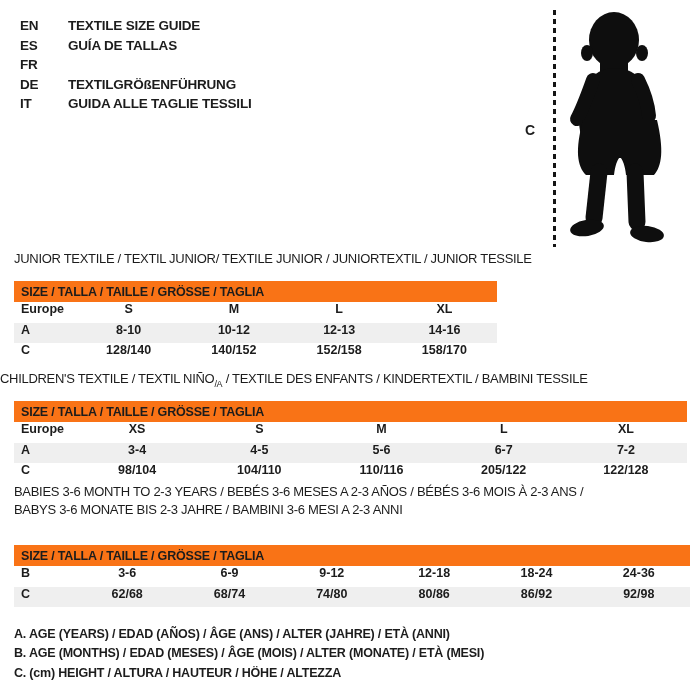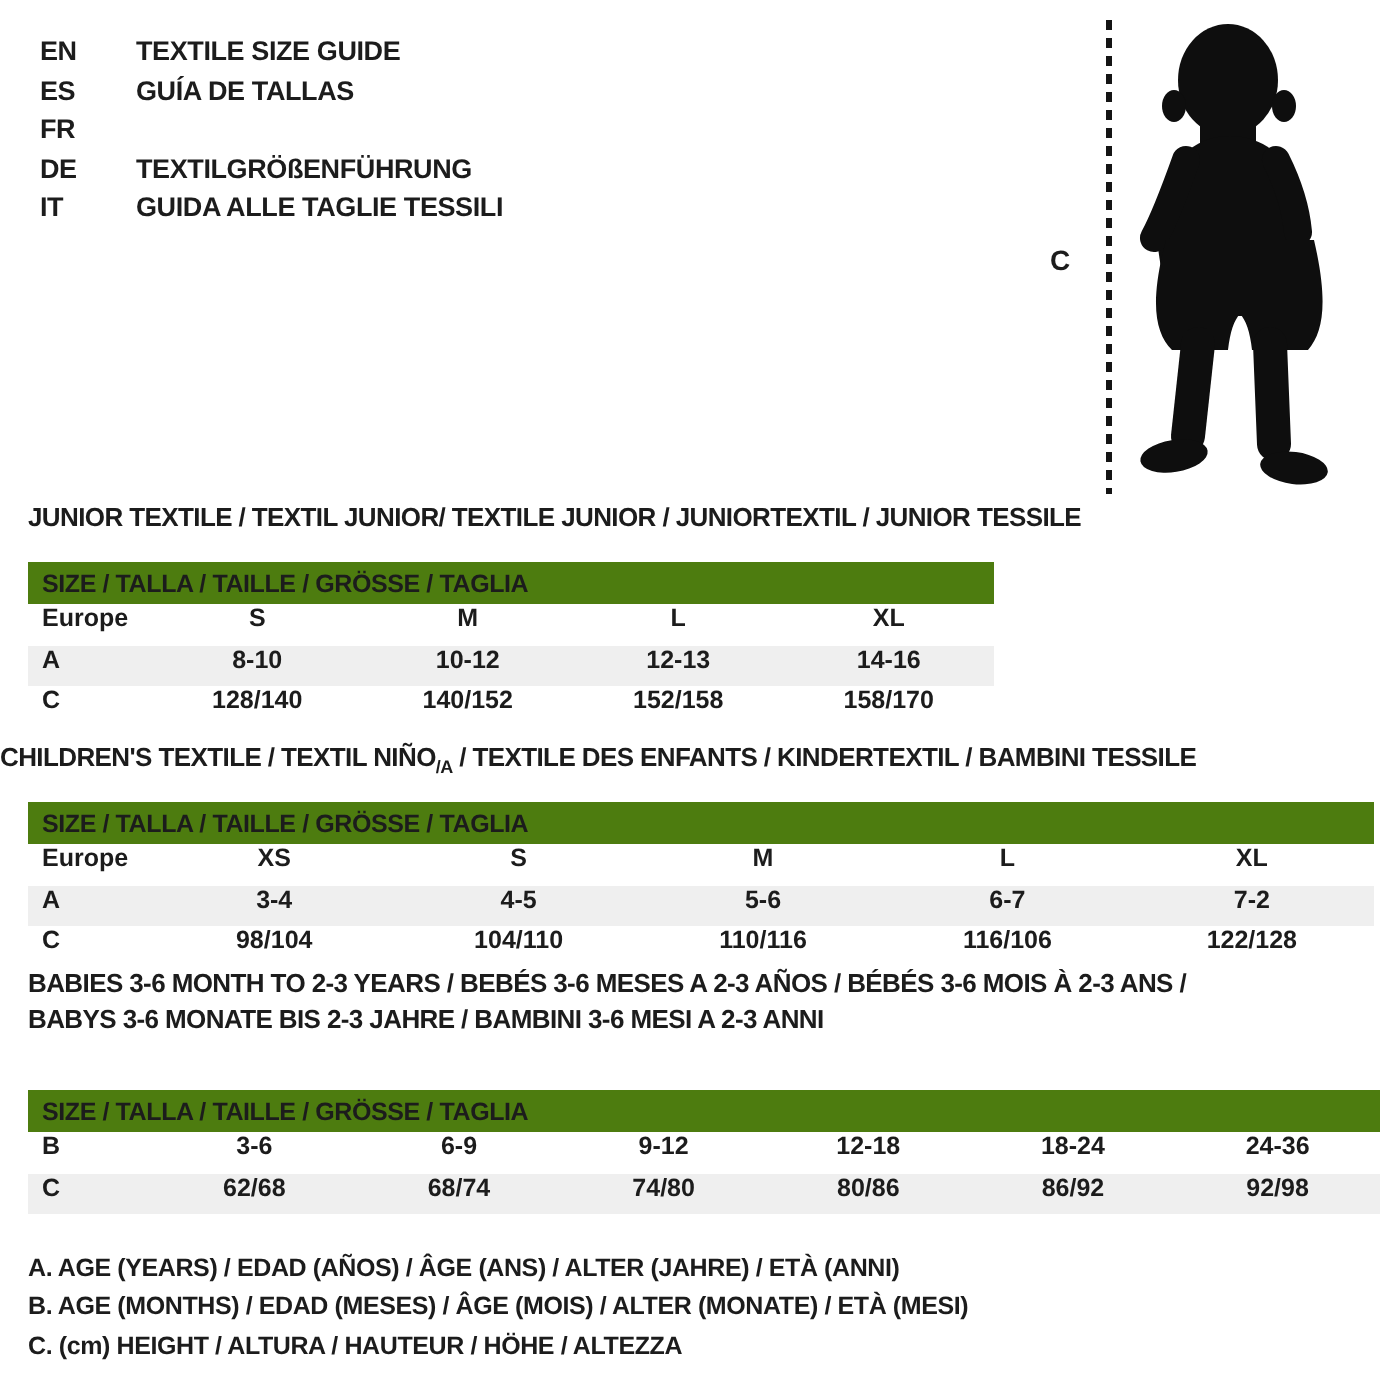--- a/index.html
+++ b/index.html
@@ -16,32 +16,32 @@
   .lang-code{width:48px}
 
   
   .figure{left:520px;top:6px;width:178px;height:242px}
   .c-label{position:absolute;left:5px;top:116px;font-size:14px;font-weight:700}
   .dash-line{position:absolute;left:33px;top:4px;width:3px;height:237px;
     background:repeating-linear-gradient(to bottom,#141414 0 5px,transparent 5px 9px)}
   .silhouette{position:absolute;left:42px;top:4px}
 
   
-  .heading{font-size:13px;font-weight:700;letter-spacing:-0.3px;white-space:nowrap}
+  .heading{font-size:13px;font-weight:400;letter-spacing:-0.3px;white-space:nowrap}
   .h1{left:14px;top:251px}
   .h2{left:0;top:371px}
   .h3{left:14px;top:483px;line-height:18px}
   .sub{font-size:9px;vertical-align:sub}
 
   
   .size-table{position:absolute;left:14px}
   .t1{top:281px;width:483px}
   .t2{top:401px;width:673px}
   .t3{top:545px;width:676px}
-  .thead{height:21px;background:#4d7c0f;display:flex;align-items:center;
+  .thead{height:21px;background:#f97316;display:flex;align-items:center;
     padding-left:7px;box-sizing:border-box;font-size:12.5px;font-weight:700;letter-spacing:-0.2px}
   .trow{height:20.5px;display:flex;align-items:flex-start;font-size:12.5px;font-weight:700}
   .tlabel{width:62px;padding-left:7px;box-sizing:border-box}
   .tcell{flex:1;text-align:center}
   .shaded{background:#efefef}
 
   
   .legend{left:14px;top:625px;font-size:12.5px;font-weight:700;line-height:19.3px;letter-spacing:-0.2px}
 </style>
 </head>
@@ -135,21 +135,21 @@
     <span class="tcell">4-5</span>
     <span class="tcell">5-6</span>
     <span class="tcell">6-7</span>
     <span class="tcell">7-2</span>
   </div>
   <div class="trow">
     <span class="tlabel">C</span>
     <span class="tcell">98/104</span>
     <span class="tcell">104/110</span>
     <span class="tcell">110/116</span>
-    <span class="tcell">116/106</span>
+    <span class="tcell">205/122</span>
     <span class="tcell">122/128</span>
   </div>
 </div>
 
 <div class="abs heading h3">
   <div>BABIES 3-6 MONTH TO 2-3 YEARS / BEBÉS 3-6 MESES A 2-3 AÑOS / BÉBÉS 3-6 MOIS À 2-3 ANS /</div>
   <div>BABYS 3-6 MONATE BIS 2-3 JAHRE / BAMBINI 3-6 MESI A 2-3 ANNI</div>
 </div>
 <div class="size-table t3">
   <div class="thead">SIZE / TALLA / TAILLE / GRÖSSE / TAGLIA</div>

